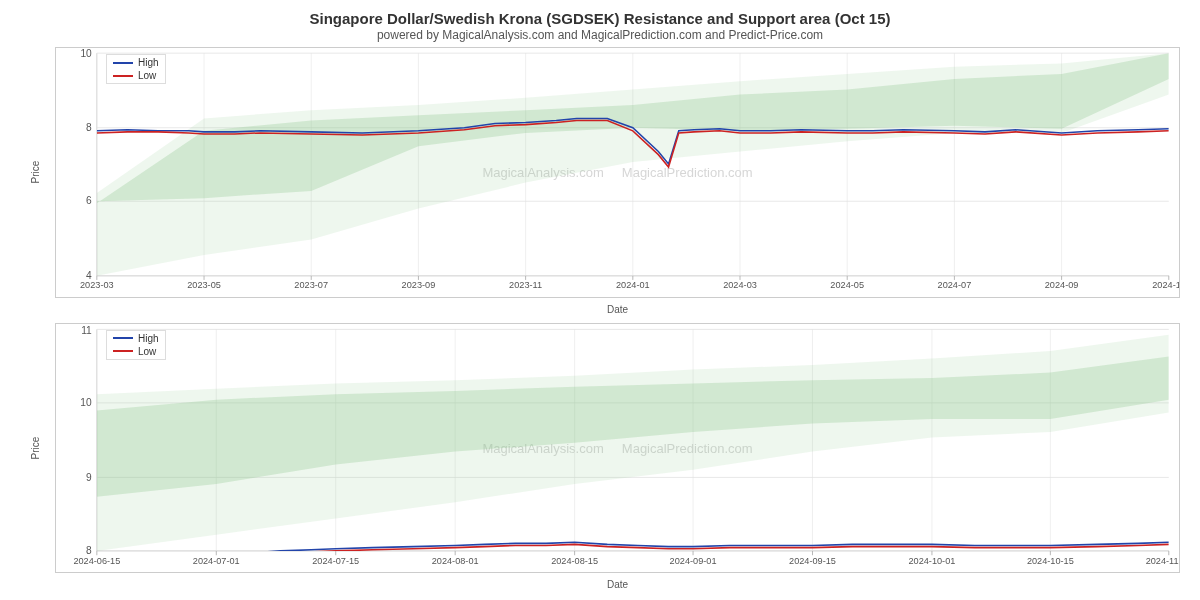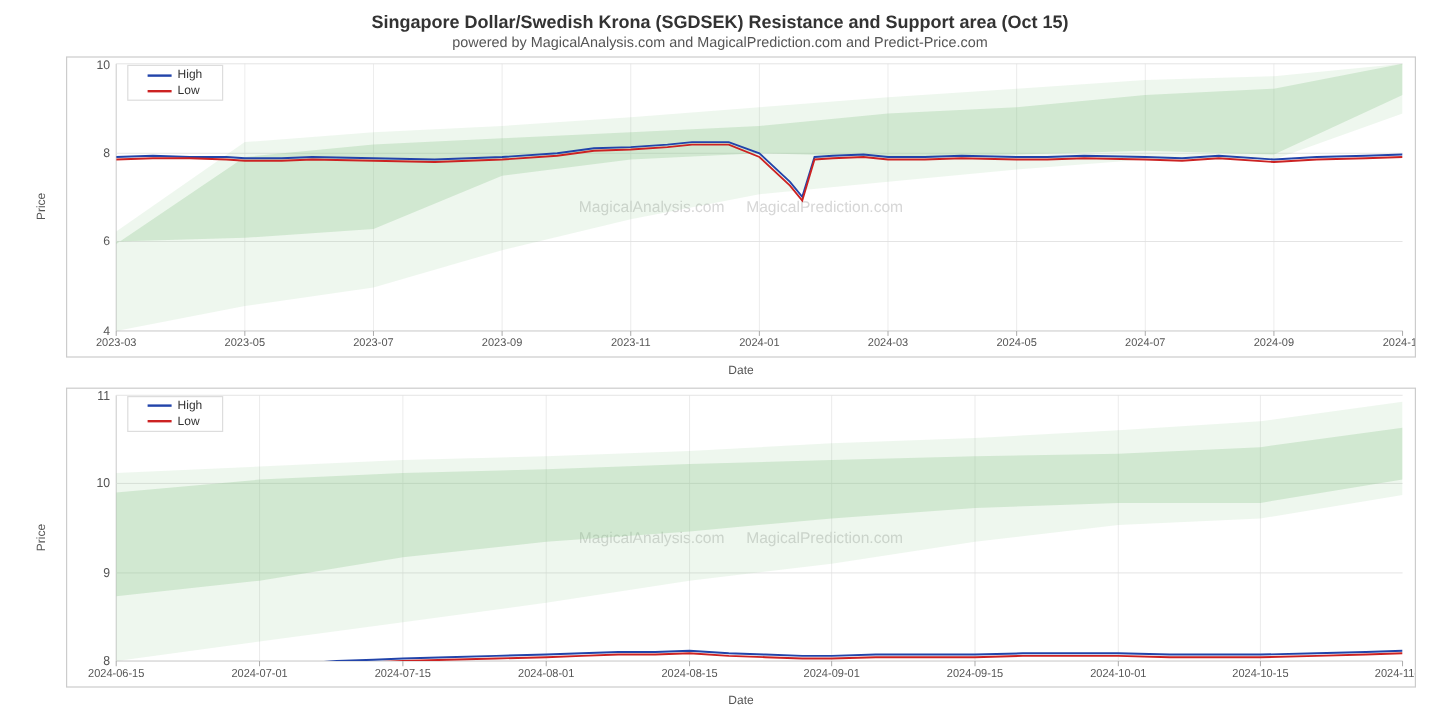--- a/index.html
+++ b/index.html
@@ -46,21 +46,21 @@
     }
     .legend {
       position: absolute;
       top: 6px;
       left: 50px;
       display: flex;
       flex-direction: column;
       gap: 2px;
       z-index: 10;
       background: rgba(255,255,255,0.8);
-      padding: 2px 16px;
+      padding: 2px 6px;
       border: 1px solid #ddd;
       font-size: 10px;
     }
     .legend-item {
       display: flex;
       align-items: center;
       gap: 5px;
     }
     .legend-line {
       width: 20px;

